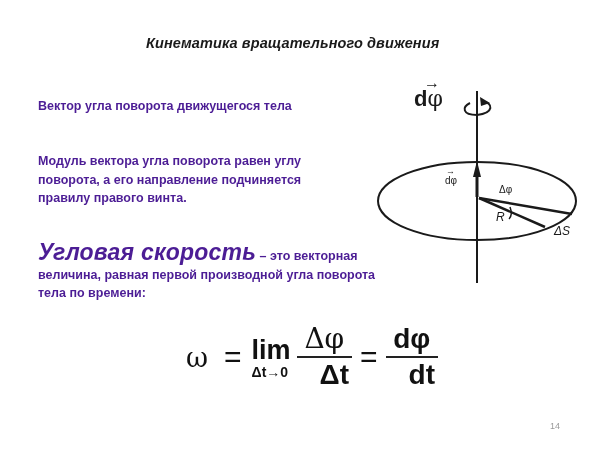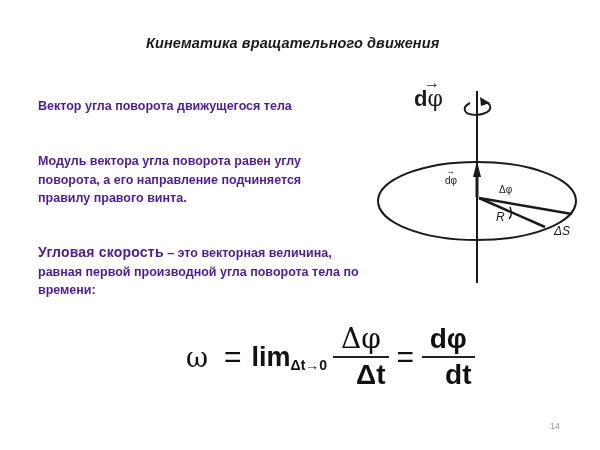--- a/index.html
+++ b/index.html
@@ -4,28 +4,28 @@
 <style>
   html, body { margin: 0; padding: 0; }
   body { width: 600px; height: 450px; background: #ffffff; position: relative; overflow: hidden;
          font-family: "Liberation Sans", "DejaVu Sans", sans-serif; color: #1a1a1a; }
   .abs { position: absolute; }
   .title { left: 146px; top: 35px; font-size: 14.5px; font-weight: bold; letter-spacing: 0.1px; font-style: italic; }
   .txt { font-size: 12.5px; font-weight: bold; line-height: 18.5px; color: #4c1d95; }
   .line1 { left: 38px; top: 97px; }
   .para2 { left: 38px; top: 152px; width: 300px; }
   .para3 { left: 38px; top: 243px; width: 340px; }
-  .term { font-weight: bold; font-size: 14px; letter-spacing: 0.2px; }
+  .term { font-style: italic; font-weight: bold; font-size: 23px; letter-spacing: 0.2px; }
   .dphi-big { left: 414px; top: 86px; font-size: 22px; font-weight: bold; }
   .dphi-big .vec { position: absolute; left: 10px; top: -12px; font-size: 16px; font-weight: normal; }
   .dphi-big .phi { font-family: "DejaVu Serif", serif; font-weight: normal; font-size: 22px; }
   .formula { left: 186px; top: 322px; height: 70px; display: flex; align-items: center; font-size: 28px; color: #111; }
   .formula .omega { font-family: "DejaVu Serif", serif; font-size: 27px; margin-right: 8px; }
   .formula .eq { font-size: 30px; margin: 0 8px; }
-  .lim { display: inline-flex; flex-direction: row; align-items: flex-end; margin-left: 2px; margin-right: 6px; }
+  .lim { display: inline-flex; flex-direction: column; align-items: flex-start; margin-left: 2px; margin-right: 6px; }
   .lim .l { font-weight: bold; font-size: 27px; line-height: 28px; }
   .lim .sub { font-size: 14px; font-weight: bold; line-height: 12px; margin-top: 2px; }
   .frac { display: inline-flex; flex-direction: column; align-items: center; }
   .frac .num, .frac .den { line-height: 30px; padding: 0 3px; }
   .frac .bar { height: 2px; background: #222; align-self: stretch; margin: 2px 0; }
   .serif { font-family: "DejaVu Serif", serif; font-weight: normal; }
   .b { font-weight: bold; }
   .it { font-weight: bold; margin-left: 20px; }
   .pagenum { left: 550px; top: 421px; font-size: 9px; color: #9a9a9a; }
   svg.diag { position: absolute; left: 360px; top: 85px; }

